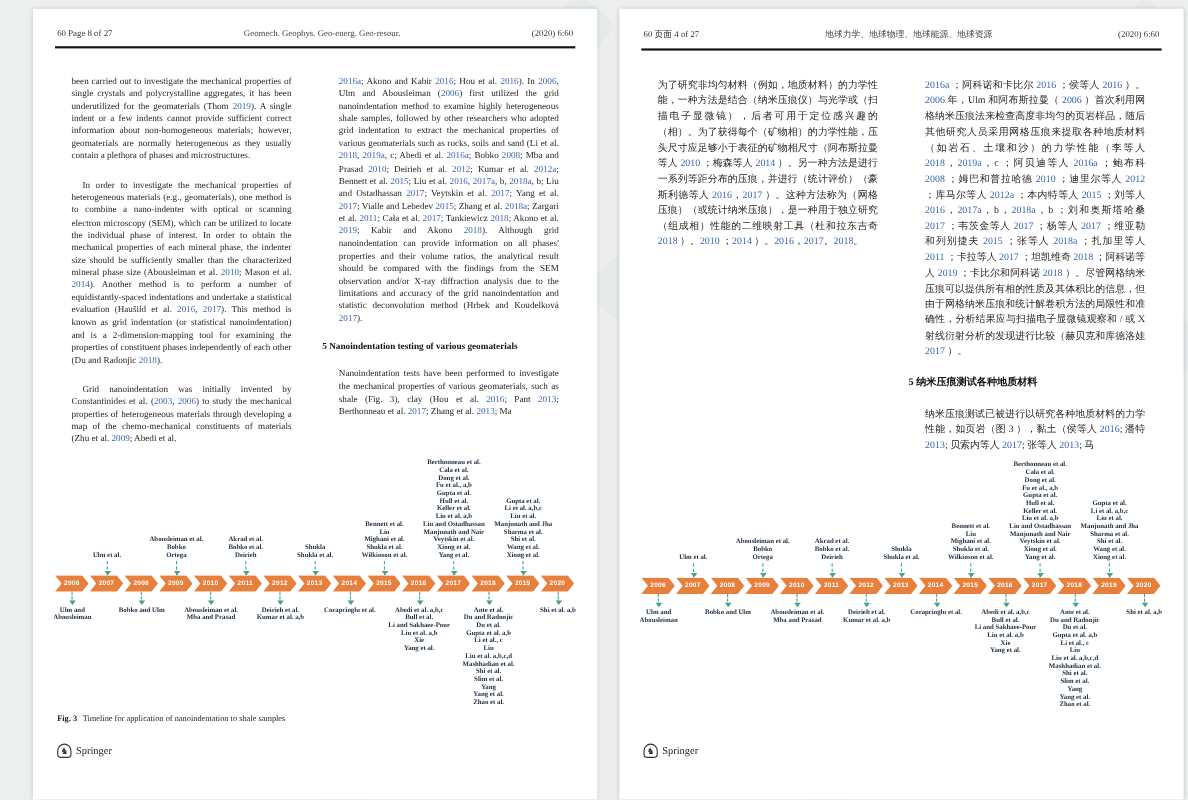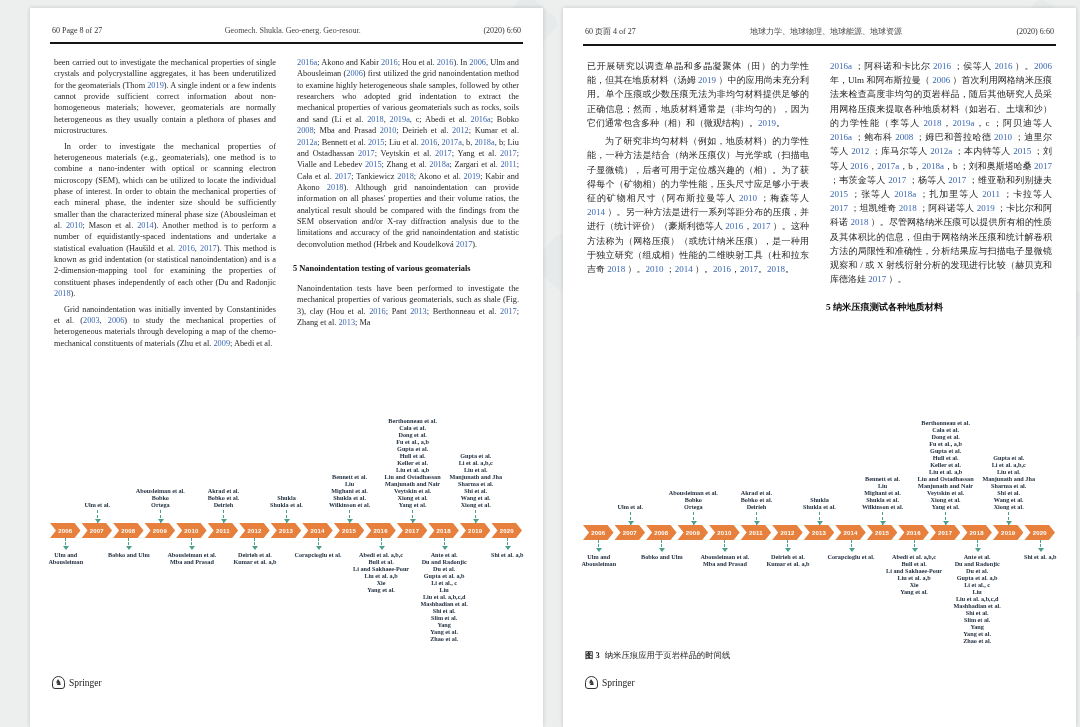--- a/index.html
+++ b/index.html
@@ -18,21 +18,21 @@
   .page.right{left:563px;}
   .hdr{
     display:flex;justify-content:space-between;align-items:baseline;
     font-size:8px;color:#333;padding:4px 2px 7px 2px;
     border-bottom:2px solid #141414;margin-bottom:9px;
   }
   .hdr .mid{color:#444;}
   .cols{display:flex;gap:13px;height:366px;overflow:hidden;}
   .col{flex:1;min-width:0;}
   .col p{
-    margin:4px;text-align:justify;font-size:8.3px;line-height:1.37;
+    margin:15px;text-align:justify;font-size:8.3px;line-height:1.37;
   }
   .col p + p{text-indent:1.2em;}
   .page.right .col p{font-size:9px;line-height:1.58;}
   .page.right .col p + p{text-indent:2em;}
   .col h3{
     font-size:8.4px;margin:14px 0 10px 0;font-weight:bold;color:#111;
   }
   .page.right .col h3{font-size:9.2px;}
   .cite{color:#3a67b0;}
   
@@ -82,21 +82,21 @@
 <div class="wm" style="left:505px;top:2px;"></div>
 <div class="wm" style="left:1020px;top:6px;"></div>
 <div class="wm" style="left:540px;top:240px;"></div>
 <div class="wm" style="left:1045px;top:290px;"></div>
 <div class="wm" style="left:730px;top:690px;"></div>
 <div class="wm" style="left:290px;top:695px;"></div>
 
 <div class="page left">
   <div class="hdr">
     <span>60   Page 8 of 27</span>
-    <span class="mid">Geomech. Shukla. Geo-energ. Geo-resour.</span>
+    <span class="mid">Geomech. Geophys. Geo-energ. Geo-resour.</span>
     <span>(2020) 6:60</span>
   </div>
   <div class="cols">
     <div class="col">
         <p>been carried out to investigate the mechanical properties of single crystals and polycrystalline aggregates, it has been underutilized for the geomaterials (Thom <span class="cite">2019</span>). A single indent or a few indents cannot provide sufficient correct information about non-homogeneous materials; however, geomaterials are normally heterogeneous as they usually contain a plethora of phases and microstructures.</p>
         <p>In order to investigate the mechanical properties of heterogeneous materials (e.g., geomaterials), one method is to combine a nano-indenter with optical or scanning electron microscopy (SEM), which can be utilized to locate the individual phase of interest. In order to obtain the mechanical properties of each mineral phase, the indenter size should be sufficiently smaller than the characterized mineral phase size (Abousleiman et al. <span class="cite">2010</span>; Mason et al. <span class="cite">2014</span>). Another method is to perform a number of equidistantly-spaced indentations and undertake a statistical evaluation (Haušild et al. <span class="cite">2016</span>, <span class="cite">2017</span>). This method is known as grid indentation (or statistical nanoindentation) and is a 2-dimension-mapping tool for examining the properties of constituent phases independently of each other (Du and Radonjic <span class="cite">2018</span>).</p>
         <p>Grid nanoindentation was initially invented by Constantinides et al. (<span class="cite">2003</span>, <span class="cite">2006</span>) to study the mechanical properties of heterogeneous materials through developing a map of the chemo-mechanical constituents of materials (Zhu et al. <span class="cite">2009</span>; Abedi et al.</p>
       </div>
     <div class="col">
       <div>
@@ -271,42 +271,47 @@
         <div>Yang</div>
         <div>Yang et al.</div>
         <div>Zhao et al.</div>
       </div>
       <div class="tl-line" style="left: calc(96.6667% - 0.5px); top: 115px; height: 11px;"></div>
       <div class="tl-arrow" style="left: calc(96.6667%); top: 123px;"></div>
       <div class="tl-label" style="left: calc(96.6667% - 42px); top: 128px; color: rgb(31, 45, 61);">
         <div>Shi et al. a,b</div>
       </div>
     </div>
+  <div class="caption">
+    <b>Fig. 3</b><span>Timeline for application of nanoindentation to shale samples</span>
+  </div>
   <div class="footer">
     <span class="sp-logo">♞</span>
     <span>Springer</span>
   </div>
 </div>
 
 <div class="page right">
   <div class="hdr">
     <span>60   页面 4 of 27</span>
     <span class="mid">地球力学、地球物理、地球能源、地球资源</span>
     <span>(2020) 6:60</span>
   </div>
   <div class="cols">
     <div class="col">
-        <p>已开展研究以调查单晶和多晶凝聚体（田）的力学性能，但其在地质材料（汤姆 <span class="cite">2019</span> ）中的应用尚未充分利用。单个压痕或少数压痕无法为非均匀材料提供足够的正确信息；然而，地质材料通常是（非均匀的），因为它们通常包含多种（相）和（微观结构）。<span class="cite">2019</span>。</p>
         <p>为了研究非均匀材料（例如，地质材料）的力学性能，一种方法是结合（纳米压痕仪）与光学或（扫描电子显微镜），后者可用于定位感兴趣的（相）。为了获得每个（矿物相）的力学性能，压头尺寸应足够小于表征的矿物相尺寸（阿布斯拉曼等人 <span class="cite">2010</span> ；梅森等人 <span class="cite">2014</span> ）。另一种方法是进行一系列等距分布的压痕，并进行（统计评价）（豪斯利德等人 <span class="cite">2016</span>，<span class="cite">2017</span> ）。这种方法称为（网格压痕）（或统计纳米压痕），是一种用于独立研究（组成相）性能的二维映射工具（杜和拉东吉奇 <span class="cite">2018</span> ）。<span class="cite">2010</span> ；<span class="cite">2014</span> ）。<span class="cite">2016</span>，<span class="cite">2017</span>。<span class="cite">2018</span>。</p>
       </div>
     <div class="col">
       <div>
           <p><span class="cite">2016a</span> ；阿科诺和卡比尔 <span class="cite">2016</span> ；侯等人 <span class="cite">2016</span> ）。<span class="cite">2006</span> 年，Ulm 和阿布斯拉曼（ <span class="cite">2006</span> ）首次利用网格纳米压痕法来检查高度非均匀的页岩样品，随后其他研究人员采用网格压痕来提取各种地质材料（如岩石、土壤和沙）的力学性能（李等人 <span class="cite">2018</span>，<span class="cite">2019a</span>，c ；阿贝迪等人 <span class="cite">2016a</span> ；鲍布科 <span class="cite">2008</span> ；姆巴和普拉哈德 <span class="cite">2010</span> ；迪里尔等人 <span class="cite">2012</span> ；库马尔等人 <span class="cite">2012a</span> ；本内特等人 <span class="cite">2015</span> ；刘等人 <span class="cite">2016</span>，<span class="cite">2017a</span>，b，<span class="cite">2018a</span>，b ；刘和奥斯塔哈桑 <span class="cite">2017</span> ；韦茨金等人 <span class="cite">2017</span> ；杨等人 <span class="cite">2017</span> ；维亚勒和列别捷夫 <span class="cite">2015</span> ；张等人 <span class="cite">2018a</span> ；扎加里等人 <span class="cite">2011</span> ；卡拉等人 <span class="cite">2017</span> ；坦凯维奇 <span class="cite">2018</span> ；阿科诺等人 <span class="cite">2019</span> ；卡比尔和阿科诺 <span class="cite">2018</span> ）。尽管网格纳米压痕可以提供所有相的性质及其体积比的信息，但由于网格纳米压痕和统计解卷积方法的局限性和准确性，分析结果应与扫描电子显微镜观察和 / 或 X 射线衍射分析的发现进行比较（赫贝克和库德洛娃 <span class="cite">2017</span> ）。</p>
         </div>
       <h3>5 纳米压痕测试各种地质材料</h3>
+      <div>
+          <p>纳米压痕测试已被进行以研究各种地质材料的力学性能，如页岩（图 3 ），黏土（侯等人 <span class="cite">2016</span>; 潘特 <span class="cite">2013</span>; 贝索内等人 <span class="cite">2017</span>; 张等人 <span class="cite">2013</span>; 马</p>
+        </div>
     </div>
   </div>
   <div class="figure">
       <div class="chev" style="left: 0%; width: calc(6.66667% - 1px); background: rgb(232, 128, 61);">
         <span>2006</span>
       </div>
       <div class="chev" style="left: 6.66667%; width: calc(6.66667% - 1px); background: rgb(232, 128, 61);">
         <span>2007</span>
       </div>
       <div class="chev" style="left: 13.3333%; width: calc(6.66667% - 1px); background: rgb(232, 128, 61);">
@@ -465,20 +470,17 @@
         <div>Yang</div>
         <div>Yang et al.</div>
         <div>Zhao et al.</div>
       </div>
       <div class="tl-line" style="left: calc(96.6667% - 0.5px); top: 115px; height: 11px;"></div>
       <div class="tl-arrow" style="left: calc(96.6667%); top: 123px;"></div>
       <div class="tl-label" style="left: calc(96.6667% - 42px); top: 128px; color: rgb(31, 45, 61);">
         <div>Shi et al. a,b</div>
       </div>
     </div>
-  <div class="caption">
-    <b>图 3</b><span>纳米压痕应用于页岩样品的时间线</span>
-  </div>
   <div class="footer">
     <span class="sp-logo">♞</span>
     <span>Springer</span>
   </div>
 </div>
 
 </body></html>

